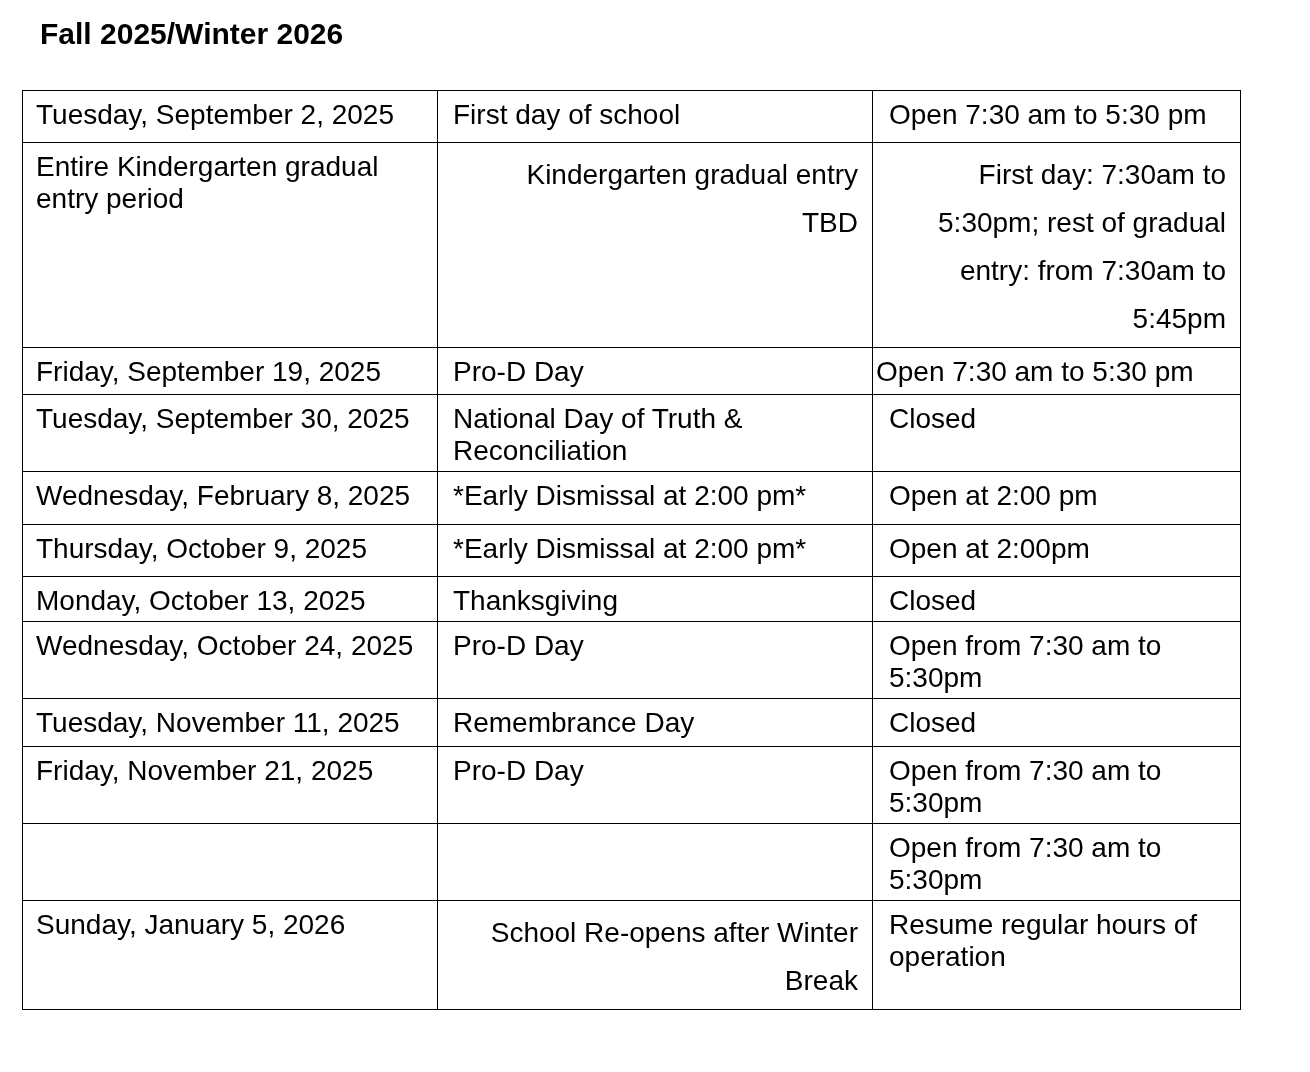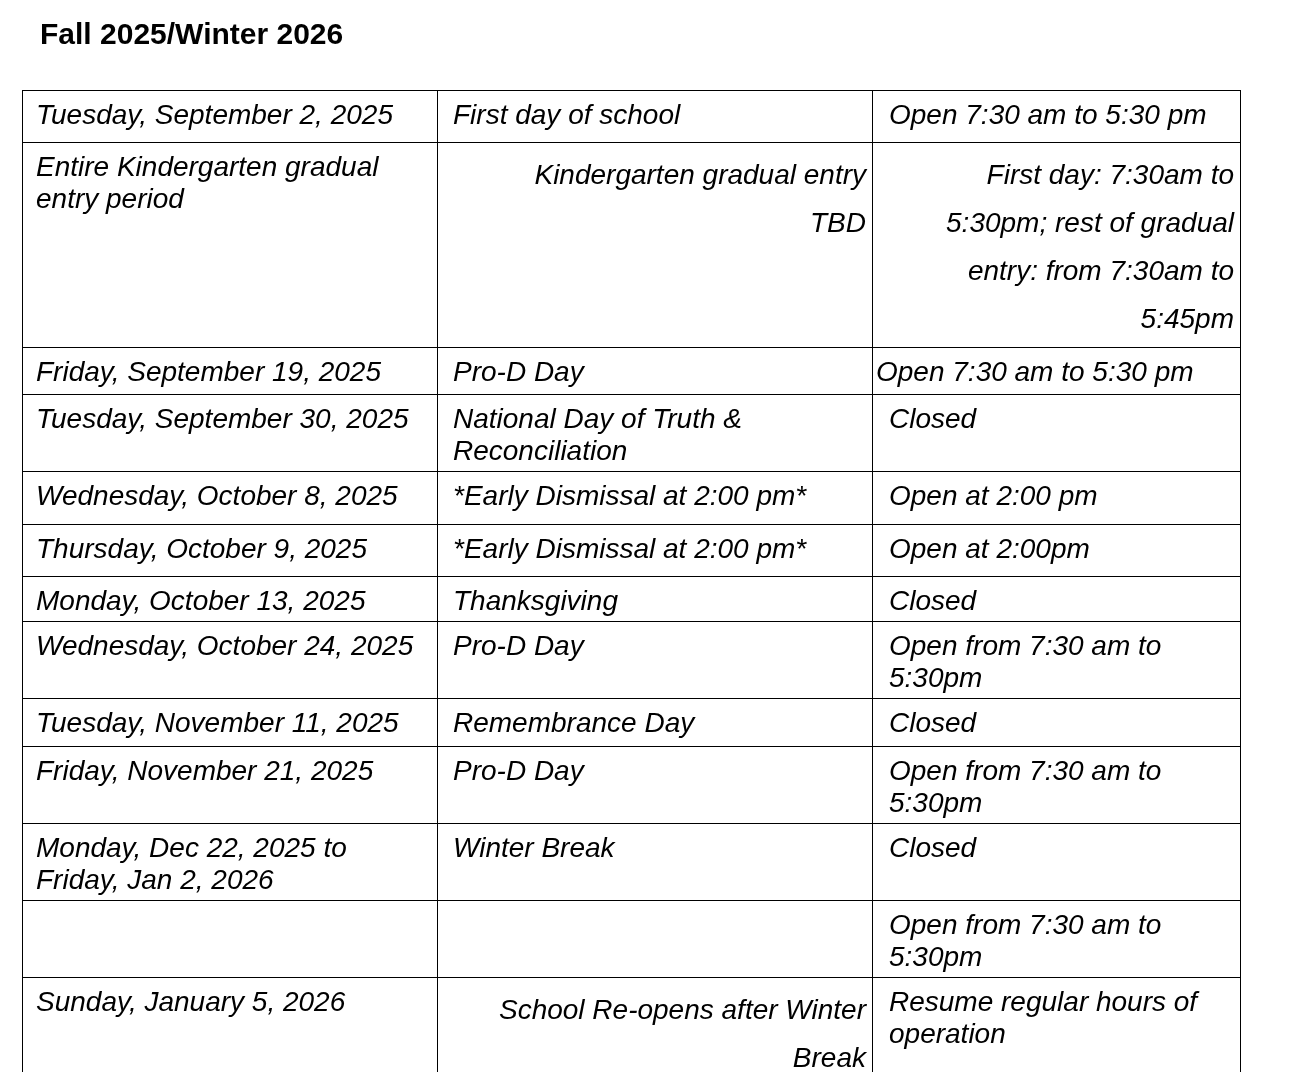--- a/index.html
+++ b/index.html
@@ -27,26 +27,25 @@
   table.calendar{
     position:absolute;
     left:22px;top:90px;
     border-collapse:collapse;
     table-layout:fixed;
     width:1218px;
   }
   table.calendar td{
     border:1.5px solid var(--border-color);
     vertical-align:top;
-    padding:8px 6px 4px 14px;
+    padding:8px 14px 4px 14px;
     font-size:28px;
     line-height:32px;
     white-space:pre-line;
     overflow:hidden;
-    font-style:italic;
   }
   table.calendar td:nth-child(1){padding-left:13px;}
   table.calendar td:nth-child(2){padding-left:15px;}
   table.calendar td:nth-child(3){padding-left:16px;}
   table.calendar td.flush{padding-left:3px;}
   table.calendar td.lh-tall{line-height:48px;text-align:right;}
 </style>
 </head>
 <body>
 
@@ -79,21 +78,21 @@
       <td>Pro-D Day</td>
       <td class="flush">Open 7:30 am to 5:30 pm</td>
     </tr>
     <tr style="height:73px">
       <td>Tuesday, September 30, 2025</td>
       <td>National Day of Truth &amp;
 Reconciliation</td>
       <td>Closed</td>
     </tr>
     <tr style="height:53px">
-      <td>Wednesday, October 8, 2025</td>
+      <td>Wednesday, February 8, 2025</td>
       <td>*Early Dismissal at 2:00 pm*</td>
       <td>Open at 2:00 pm</td>
     </tr>
     <tr style="height:52px">
       <td>Thursday, October 9, 2025</td>
       <td>*Early Dismissal at 2:00 pm*</td>
       <td>Open at 2:00pm</td>
     </tr>
     <tr style="height:39px">
       <td>Monday, October 13, 2025</td>
@@ -110,26 +109,20 @@
       <td>Tuesday, November 11, 2025</td>
       <td>Remembrance Day</td>
       <td>Closed</td>
     </tr>
     <tr style="height:77px">
       <td>Friday, November 21, 2025</td>
       <td>Pro-D Day</td>
       <td>Open from 7:30 am to
 5:30pm</td>
     </tr>
-    <tr style="height:75px">
-      <td>Monday, Dec 22, 2025 to
-Friday, Jan 2, 2026</td>
-      <td>Winter Break</td>
-      <td>Closed</td>
-    </tr>
     <tr style="height:77px">
       <td></td>
       <td></td>
       <td>Open from 7:30 am to
 5:30pm</td>
     </tr>
     <tr style="height:80px">
       <td>Sunday, January 5, 2026</td>
       <td class="flush lh-tall">School Re-opens after Winter
 &nbsp;&nbsp;&nbsp;Break</td>

